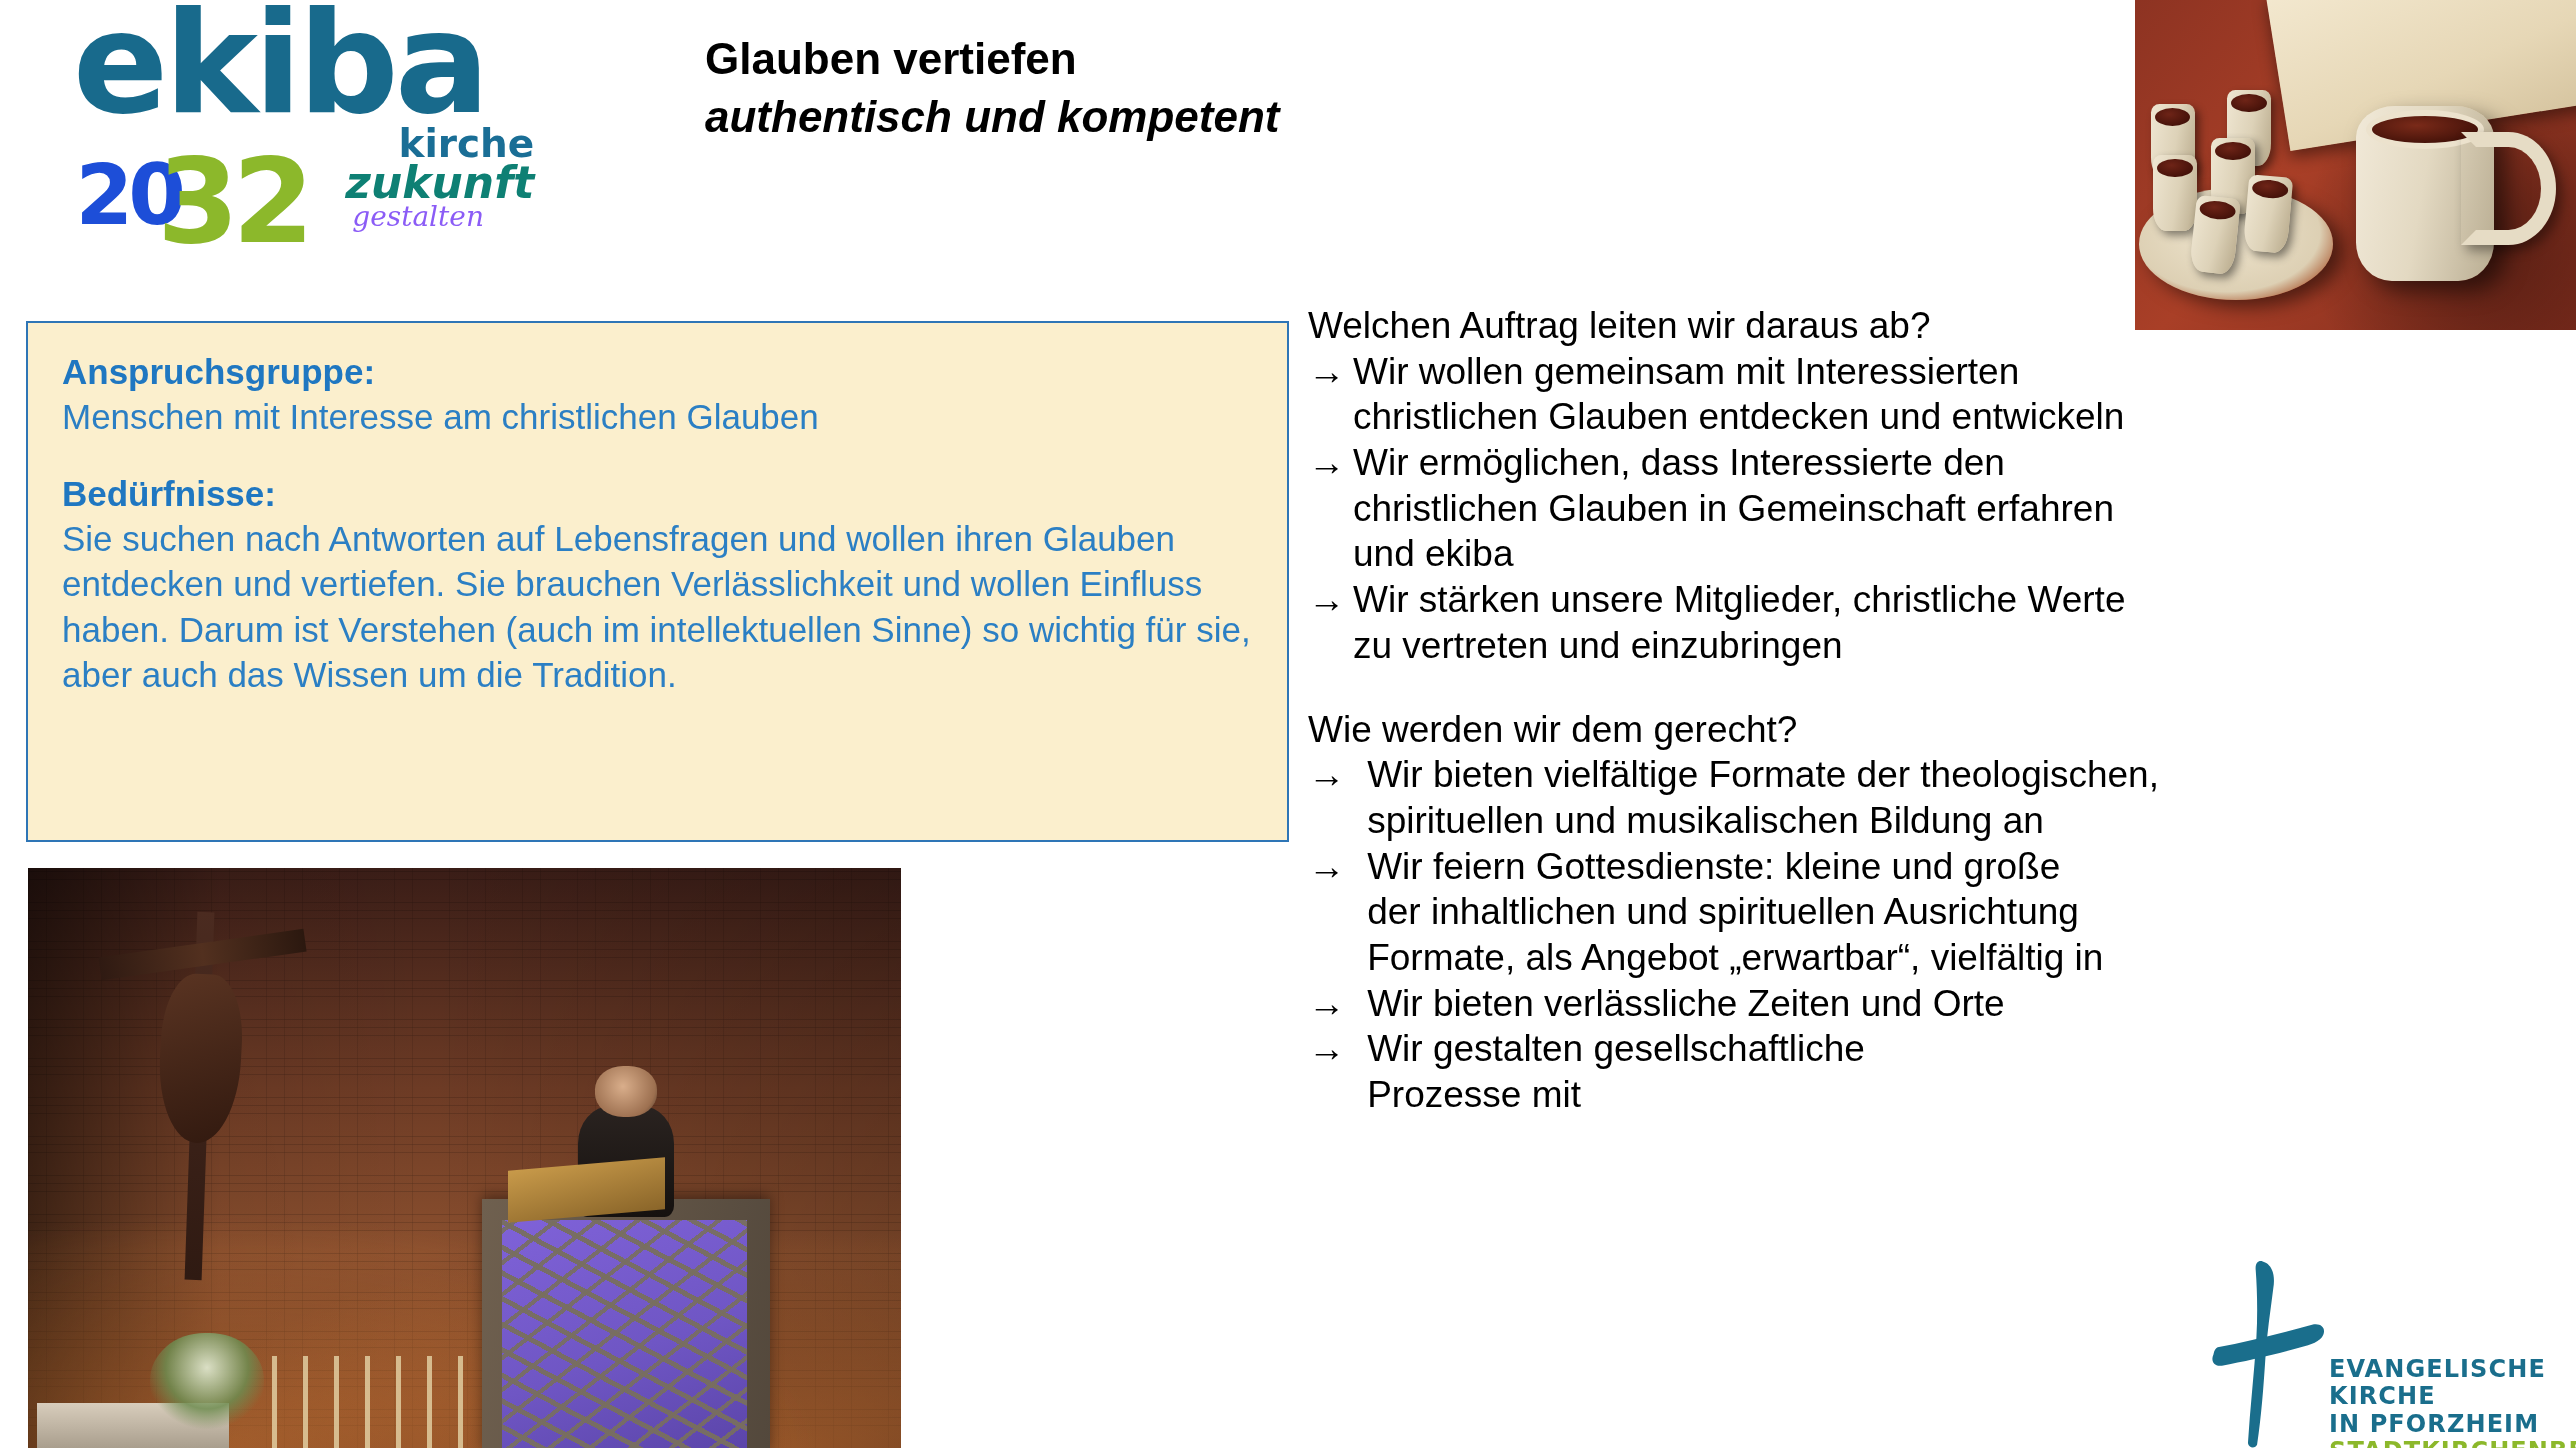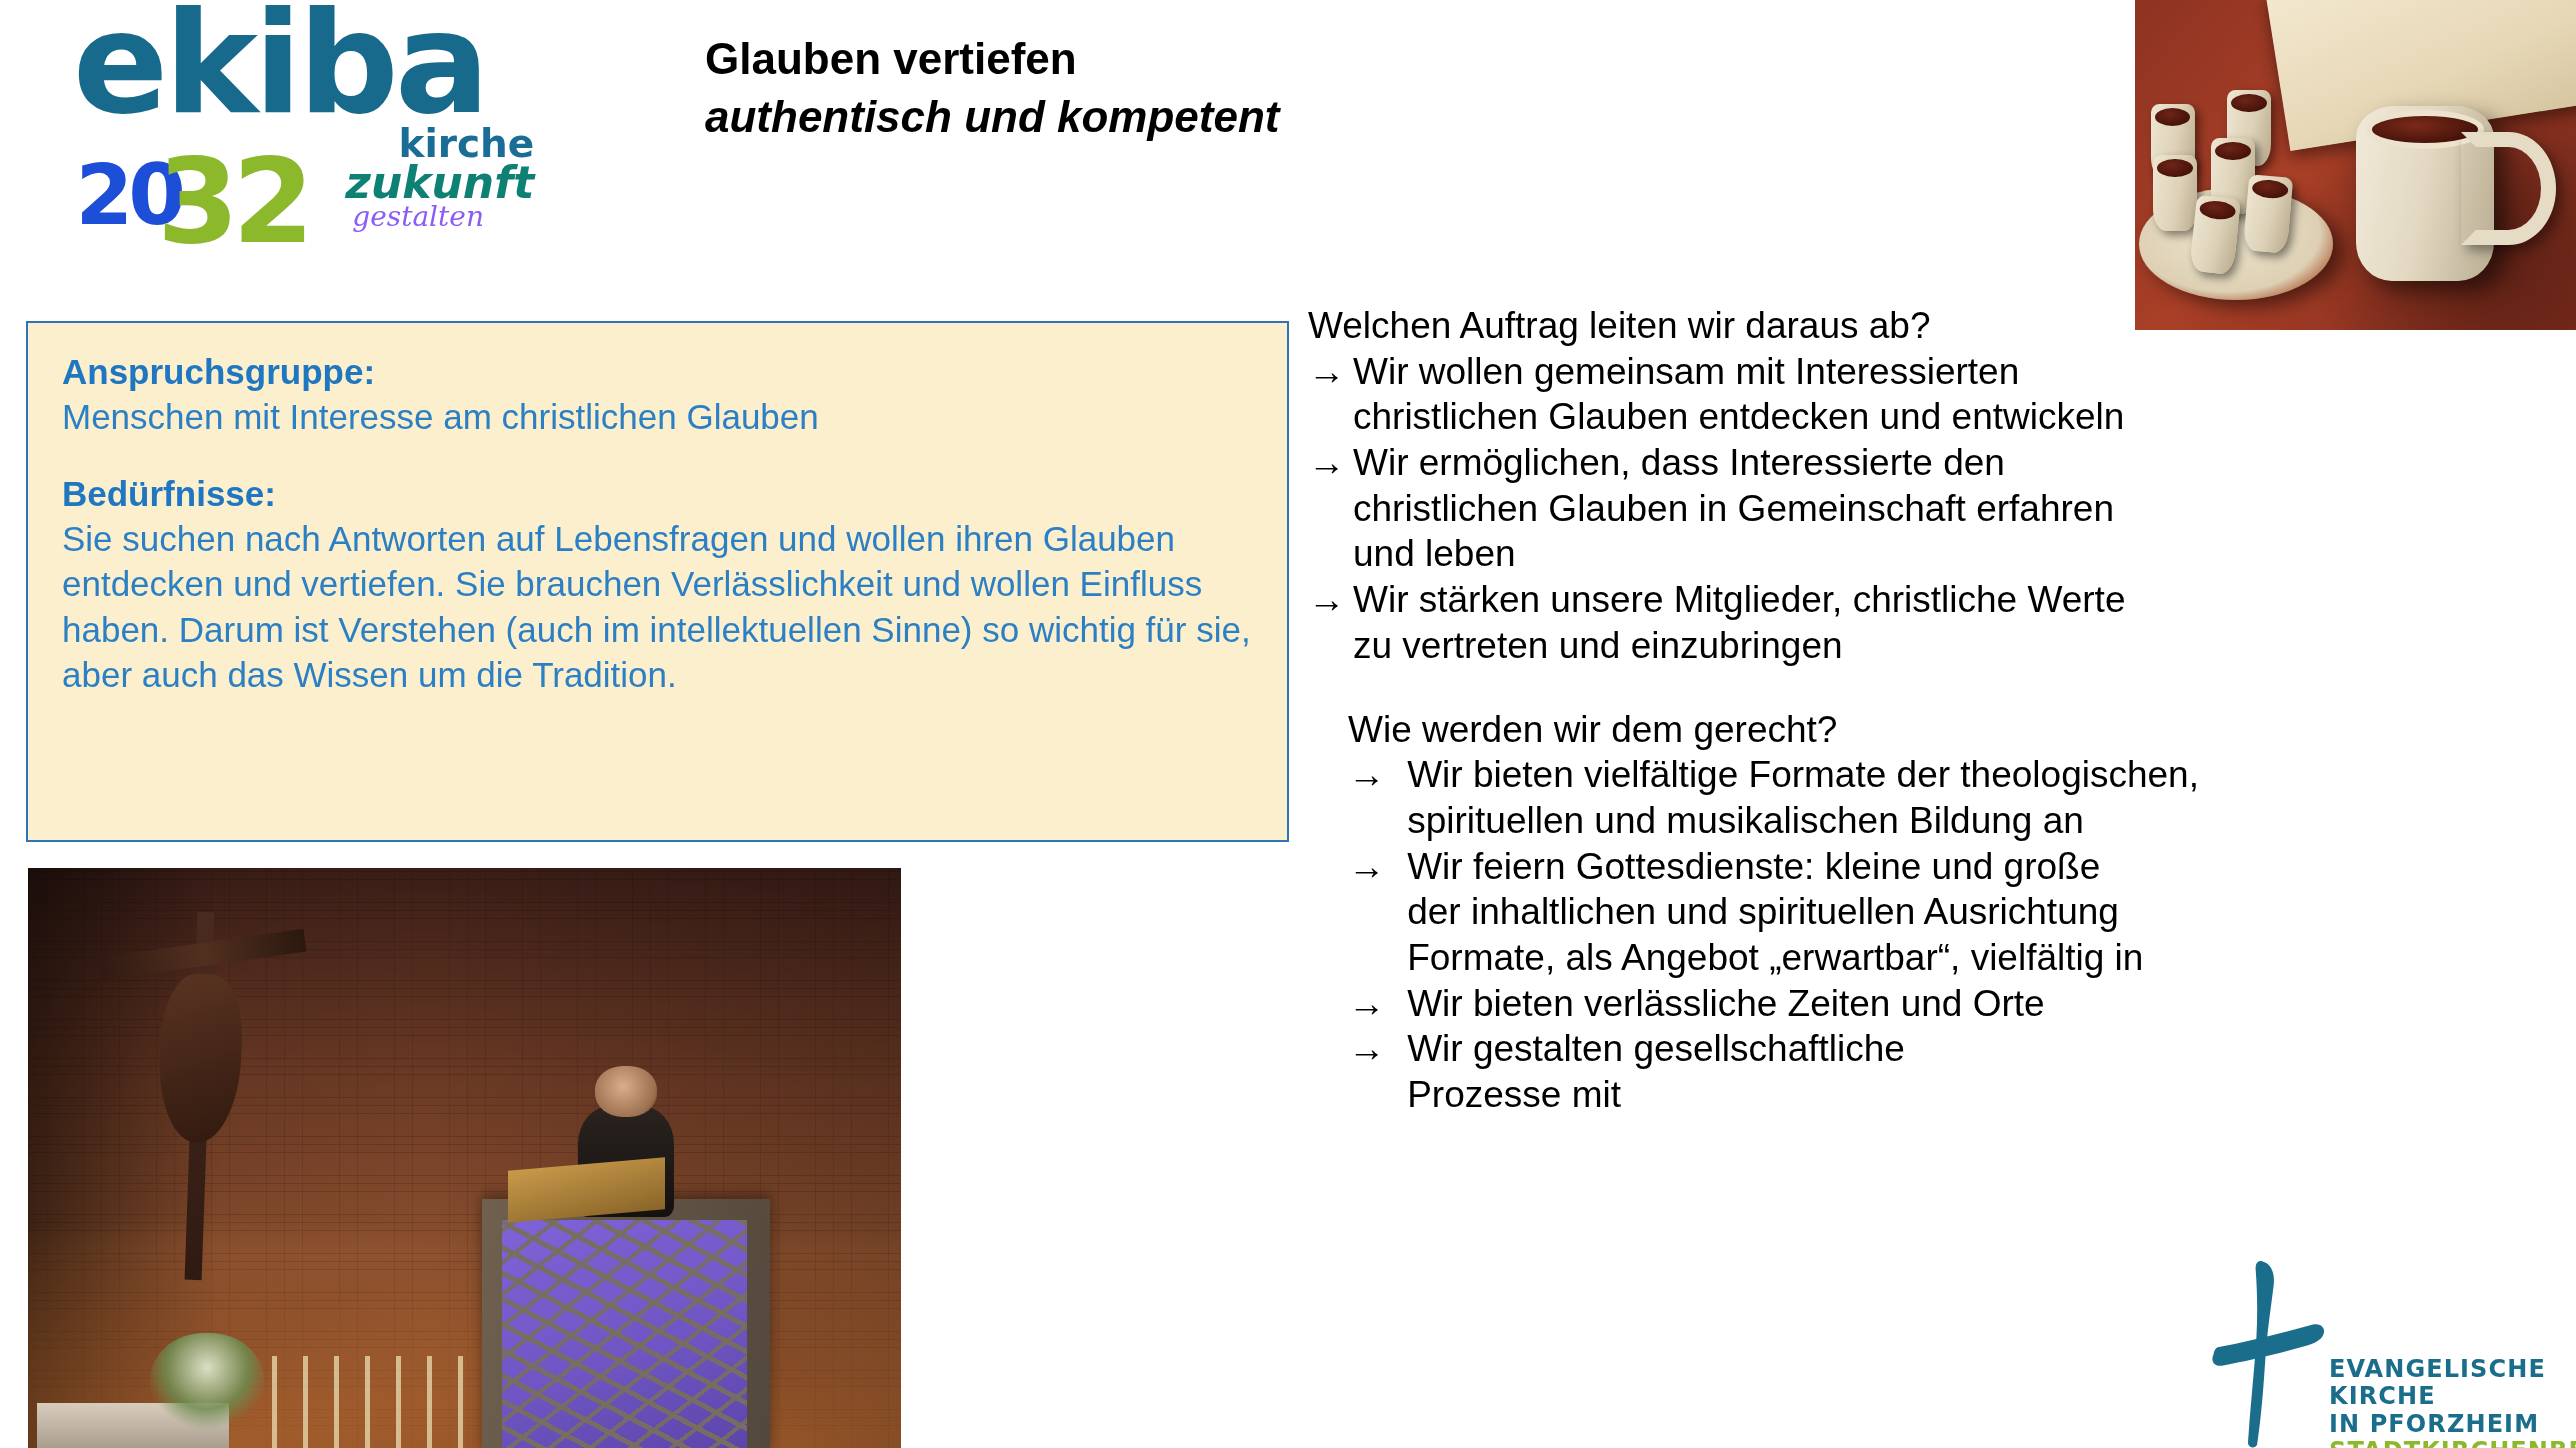--- a/index.html
+++ b/index.html
@@ -392,21 +392,21 @@
     position: absolute;
     left: 0;
     top: 0;
     font-size: 37px;
     line-height: 1.235;
   }
   #content-right li .cont {
     display: block;
     padding-left: 0;
   }
-  #content-right .block-2 { margin-top: 38px; margin-left: 40px; }
+  #content-right .block-2 { margin-top: 38px; }
   #content-right .block-2 li { padding-left: 55px; }
   #content-right .block-2 li .cont { padding-left: 4.2px; }
 
   
   #ekip-logo {
     position: absolute;
     left: 2205px;
     top: 1257px;
     width: 367px;
     height: 192px;
@@ -504,21 +504,21 @@
     <ul>
       <li>
         <span class="arrow">→</span>
         <span class="cont">Wir wollen gemeinsam mit Interessierten</span>
         <span class="cont">christlichen Glauben entdecken und entwickeln</span>
       </li>
       <li>
         <span class="arrow">→</span>
         <span class="cont">Wir ermöglichen, dass Interessierte den</span>
         <span class="cont">christlichen Glauben in Gemeinschaft erfahren</span>
-        <span class="cont">und leben</span>
+        <span class="cont">und ekiba</span>
       </li>
       <li>
         <span class="arrow">→</span>
         <span class="cont">Wir stärken unsere Mitglieder, christliche Werte</span>
         <span class="cont">zu vertreten und einzubringen</span>
       </li>
     </ul>
   </div>
 
   <div class="block-2">

